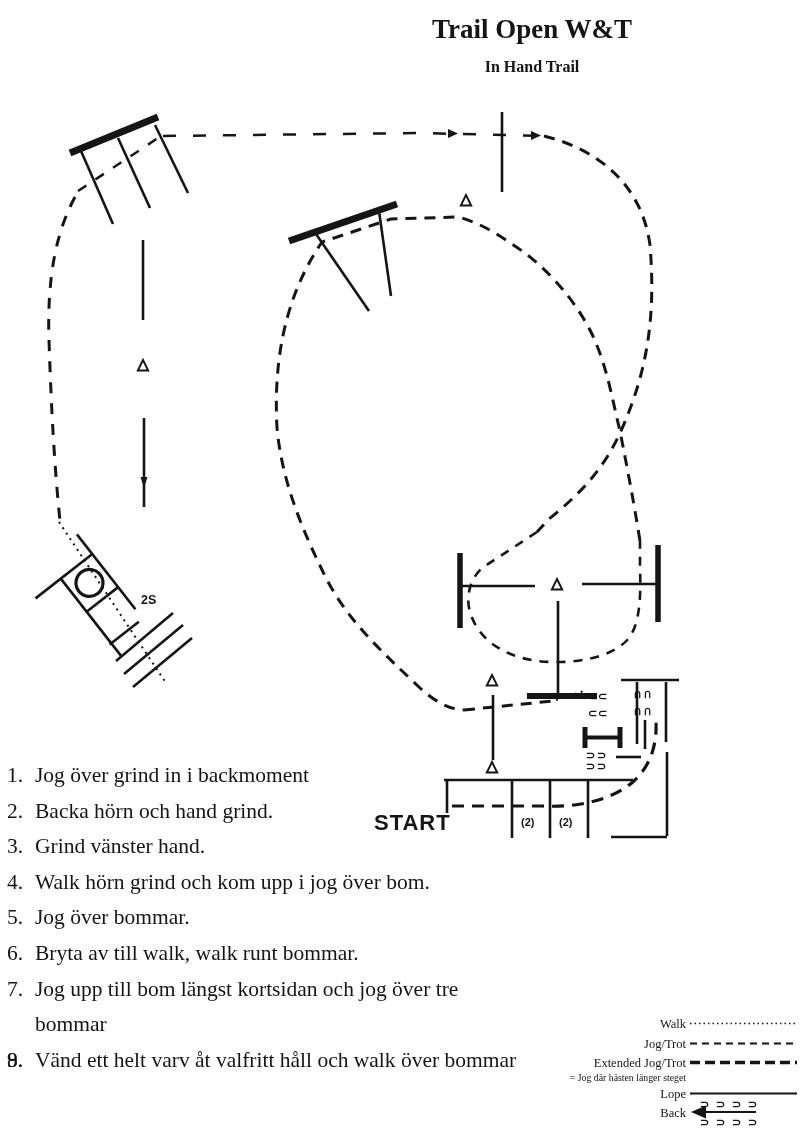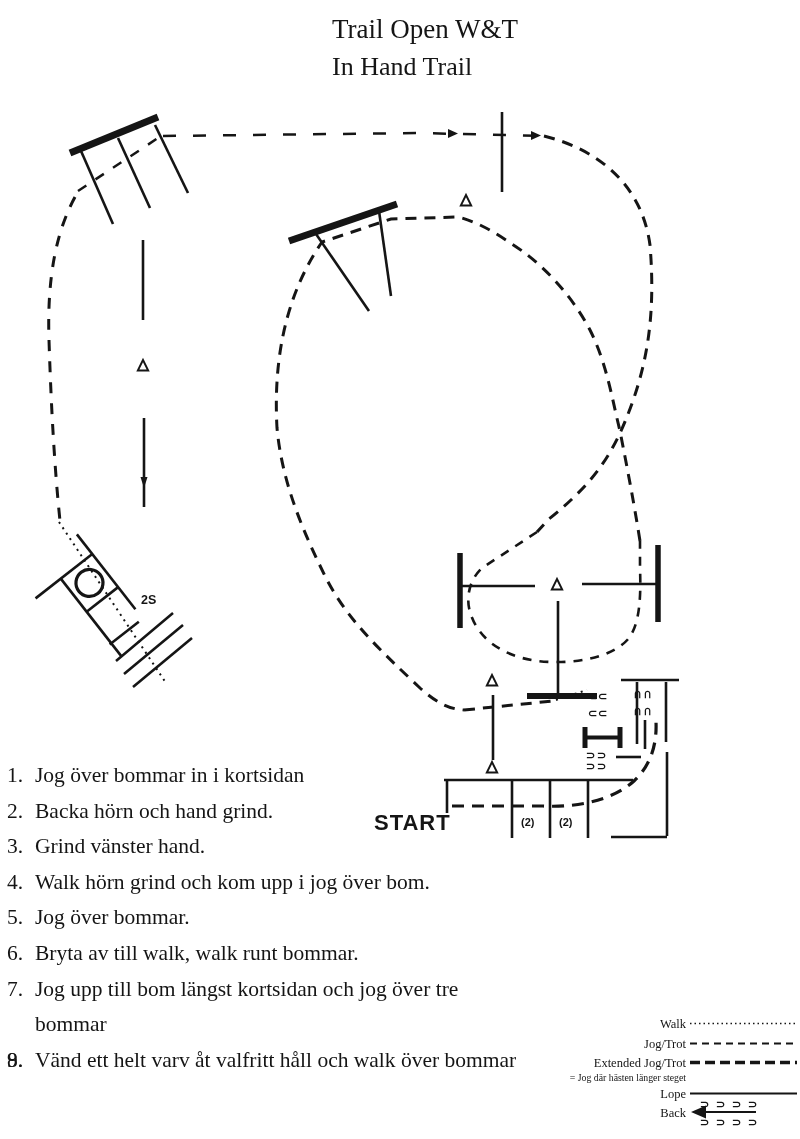--- a/index.html
+++ b/index.html
@@ -1,22 +1,22 @@
 <!DOCTYPE html>
 <html><head>
 <meta charset="utf-8">
 <style>
   html,body{margin:0;padding:0;}
   body{width:800px;height:1139px;background:#ffffff;position:relative;overflow:hidden;
        font-family:"Liberation Serif", serif;color:#151515;}
   .page{position:absolute;left:0;top:0;width:800px;height:1139px;}
   svg{position:absolute;left:0;top:0;}
-  .title{position:absolute;left:332px;top:10px;width:400px;text-align:left;
-         font-weight:normal;font-size:27px;line-height:38px;}
-  .title .t2{font-size:26px;}
+  .title{position:absolute;left:332px;top:10px;width:400px;text-align:center;
+         font-weight:bold;font-size:27px;line-height:38px;}
+  .title .t2{font-size:16px;}
   .instructions{position:absolute;left:6px;top:758px;width:516px;
                 font-size:21.5px;line-height:35.6px;}
   .instr-item{position:relative;padding-left:29px;}
   .instr-item .num{position:absolute;left:1px;top:0;}
   text{font-family:"Liberation Serif", serif;fill:#151515;stroke:none;}
   .sans{font-family:"Liberation Sans", sans-serif;font-weight:bold;}
   .legend-label{font-size:12.5px;}
   .legend-note{font-size:9.8px;}
   .hoof{font-size:11px;font-weight:bold;}
 </style>
@@ -181,21 +181,21 @@
         <text class="hoof" x="716" y="1126">⊃</text>
         <text class="hoof" x="732" y="1126">⊃</text>
         <text class="hoof" x="748" y="1126">⊃</text>
       </g>
     </g>
   </svg>
 
   <div class="instructions">
     <div class="instr-item">
       <span class="num">1.</span>
-      <span class="txt">Jog över bommar in i kortsidan</span>
+      <span class="txt">Jog över grind in i backmoment</span>
     </div>
     <div class="instr-item">
       <span class="num">2.</span>
       <span class="txt">Backa hörn och hand grind.</span>
     </div>
     <div class="instr-item">
       <span class="num">3.</span>
       <span class="txt">Grind vänster hand.</span>
     </div>
     <div class="instr-item">

